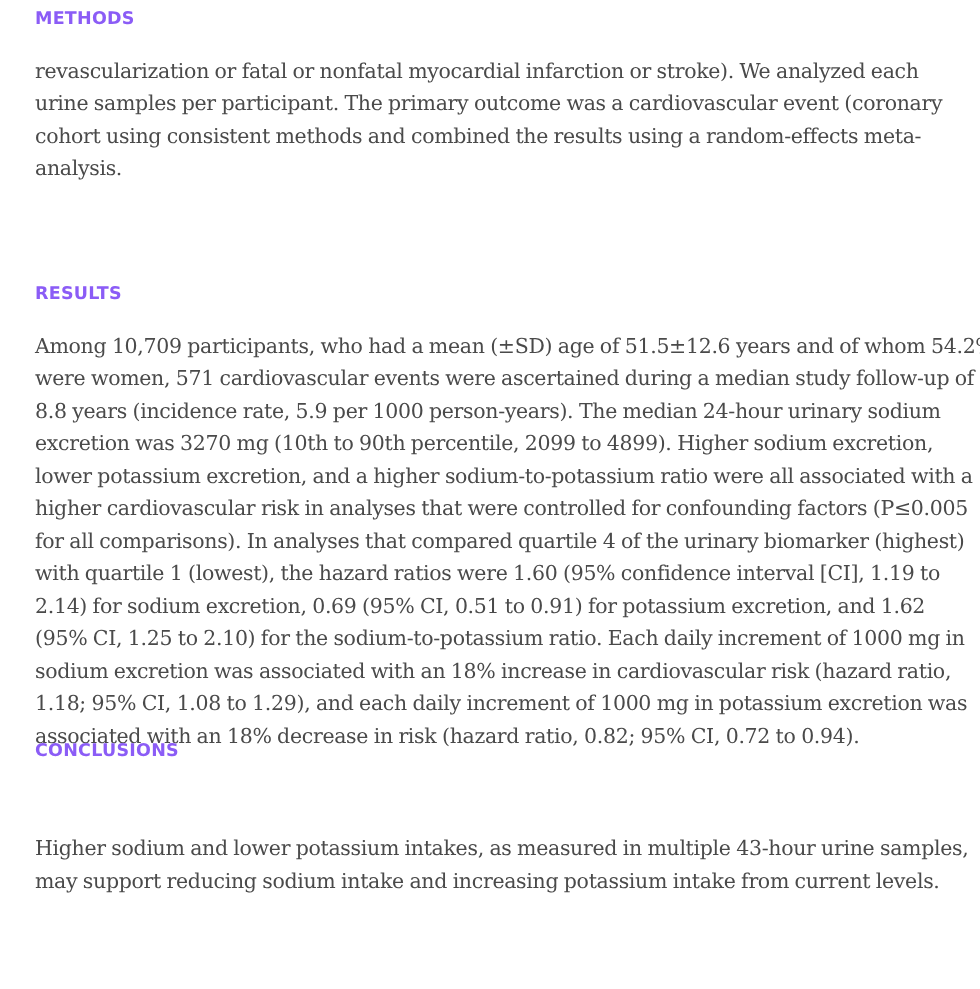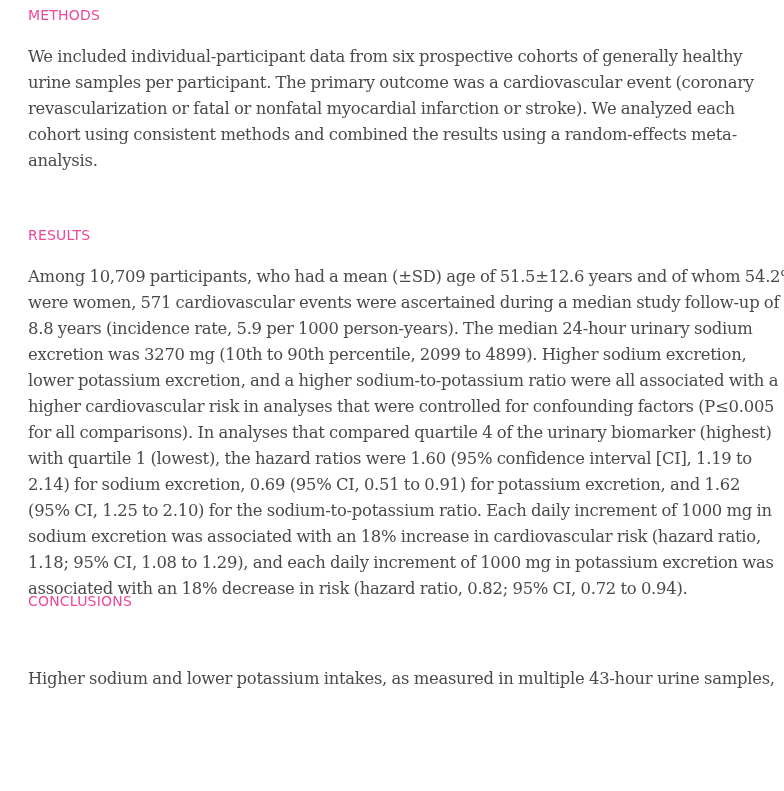--- a/index.html
+++ b/index.html
@@ -14,24 +14,24 @@
       position: relative;
     }
     .abstract {
       position: absolute;
       left: 28px;
       top: 0;
       width: 730px;
     }
     .section-heading {
       font-family: "DejaVu Sans", "Liberation Sans", sans-serif;
-      font-weight: normal;
+      font-weight: bold;
       font-size: 14px;
       letter-spacing: 0.2px;
-      color: #ec4899;
+      color: #8b5cf6;
       margin: 0;
       line-height: 18px;
       text-align: center;
     }
     .section-body {
       font-family: "DejaVu Serif", "Liberation Serif", serif;
       font-size: 16.4px;
       line-height: 26px;
       color: #4a4a4a;
       margin: 0;
@@ -49,23 +49,22 @@
       white-space: nowrap;
     }
   </style>
 </head>
 <body>
 
 <div class="abstract">
 
   <h3 id="methods-heading" class="section-heading">METHODS</h3>
   <p id="methods-body" class="section-body">
-    <span class="line">We included individual-participant data from six prospective cohorts of generally healthy</span>
+    <span class="line">revascularization or fatal or nonfatal myocardial infarction or stroke). We analyzed each</span>
     <span class="line">urine samples per participant. The primary outcome was a cardiovascular event (coronary</span>
-    <span class="line">revascularization or fatal or nonfatal myocardial infarction or stroke). We analyzed each</span>
     <span class="line">cohort using consistent methods and combined the results using a random-effects meta-</span>
     <span class="line">analysis.</span>
   </p>
 
   <h3 id="results-heading" class="section-heading">RESULTS</h3>
   <p id="results-body" class="section-body">
     <span class="line">Among 10,709 participants, who had a mean (±SD) age of 51.5±12.6 years and of whom 54.2%</span>
     <span class="line">were women, 571 cardiovascular events were ascertained during a median study follow-up of</span>
     <span class="line">8.8 years (incidence rate, 5.9 per 1000 person-years). The median 24-hour urinary sodium</span>
     <span class="line">excretion was 3270 mg (10th to 90th percentile, 2099 to 4899). Higher sodium excretion,</span>
@@ -76,15 +75,16 @@
     <span class="line">2.14) for sodium excretion, 0.69 (95% CI, 0.51 to 0.91) for potassium excretion, and 1.62</span>
     <span class="line">(95% CI, 1.25 to 2.10) for the sodium-to-potassium ratio. Each daily increment of 1000 mg in</span>
     <span class="line">sodium excretion was associated with an 18% increase in cardiovascular risk (hazard ratio,</span>
     <span class="line">1.18; 95% CI, 1.08 to 1.29), and each daily increment of 1000 mg in potassium excretion was</span>
     <span class="line">associated with an 18% decrease in risk (hazard ratio, 0.82; 95% CI, 0.72 to 0.94).</span>
   </p>
 
   <h3 id="conclusions-heading" class="section-heading">CONCLUSIONS</h3>
   <p id="conclusions-body" class="section-body">
     <span class="line">Higher sodium and lower potassium intakes, as measured in multiple 43-hour urine samples,</span>
+    <span class="line">may support reducing sodium intake and increasing potassium intake from current levels.</span>
   </p>
 
 </div>
 
 </body></html>

